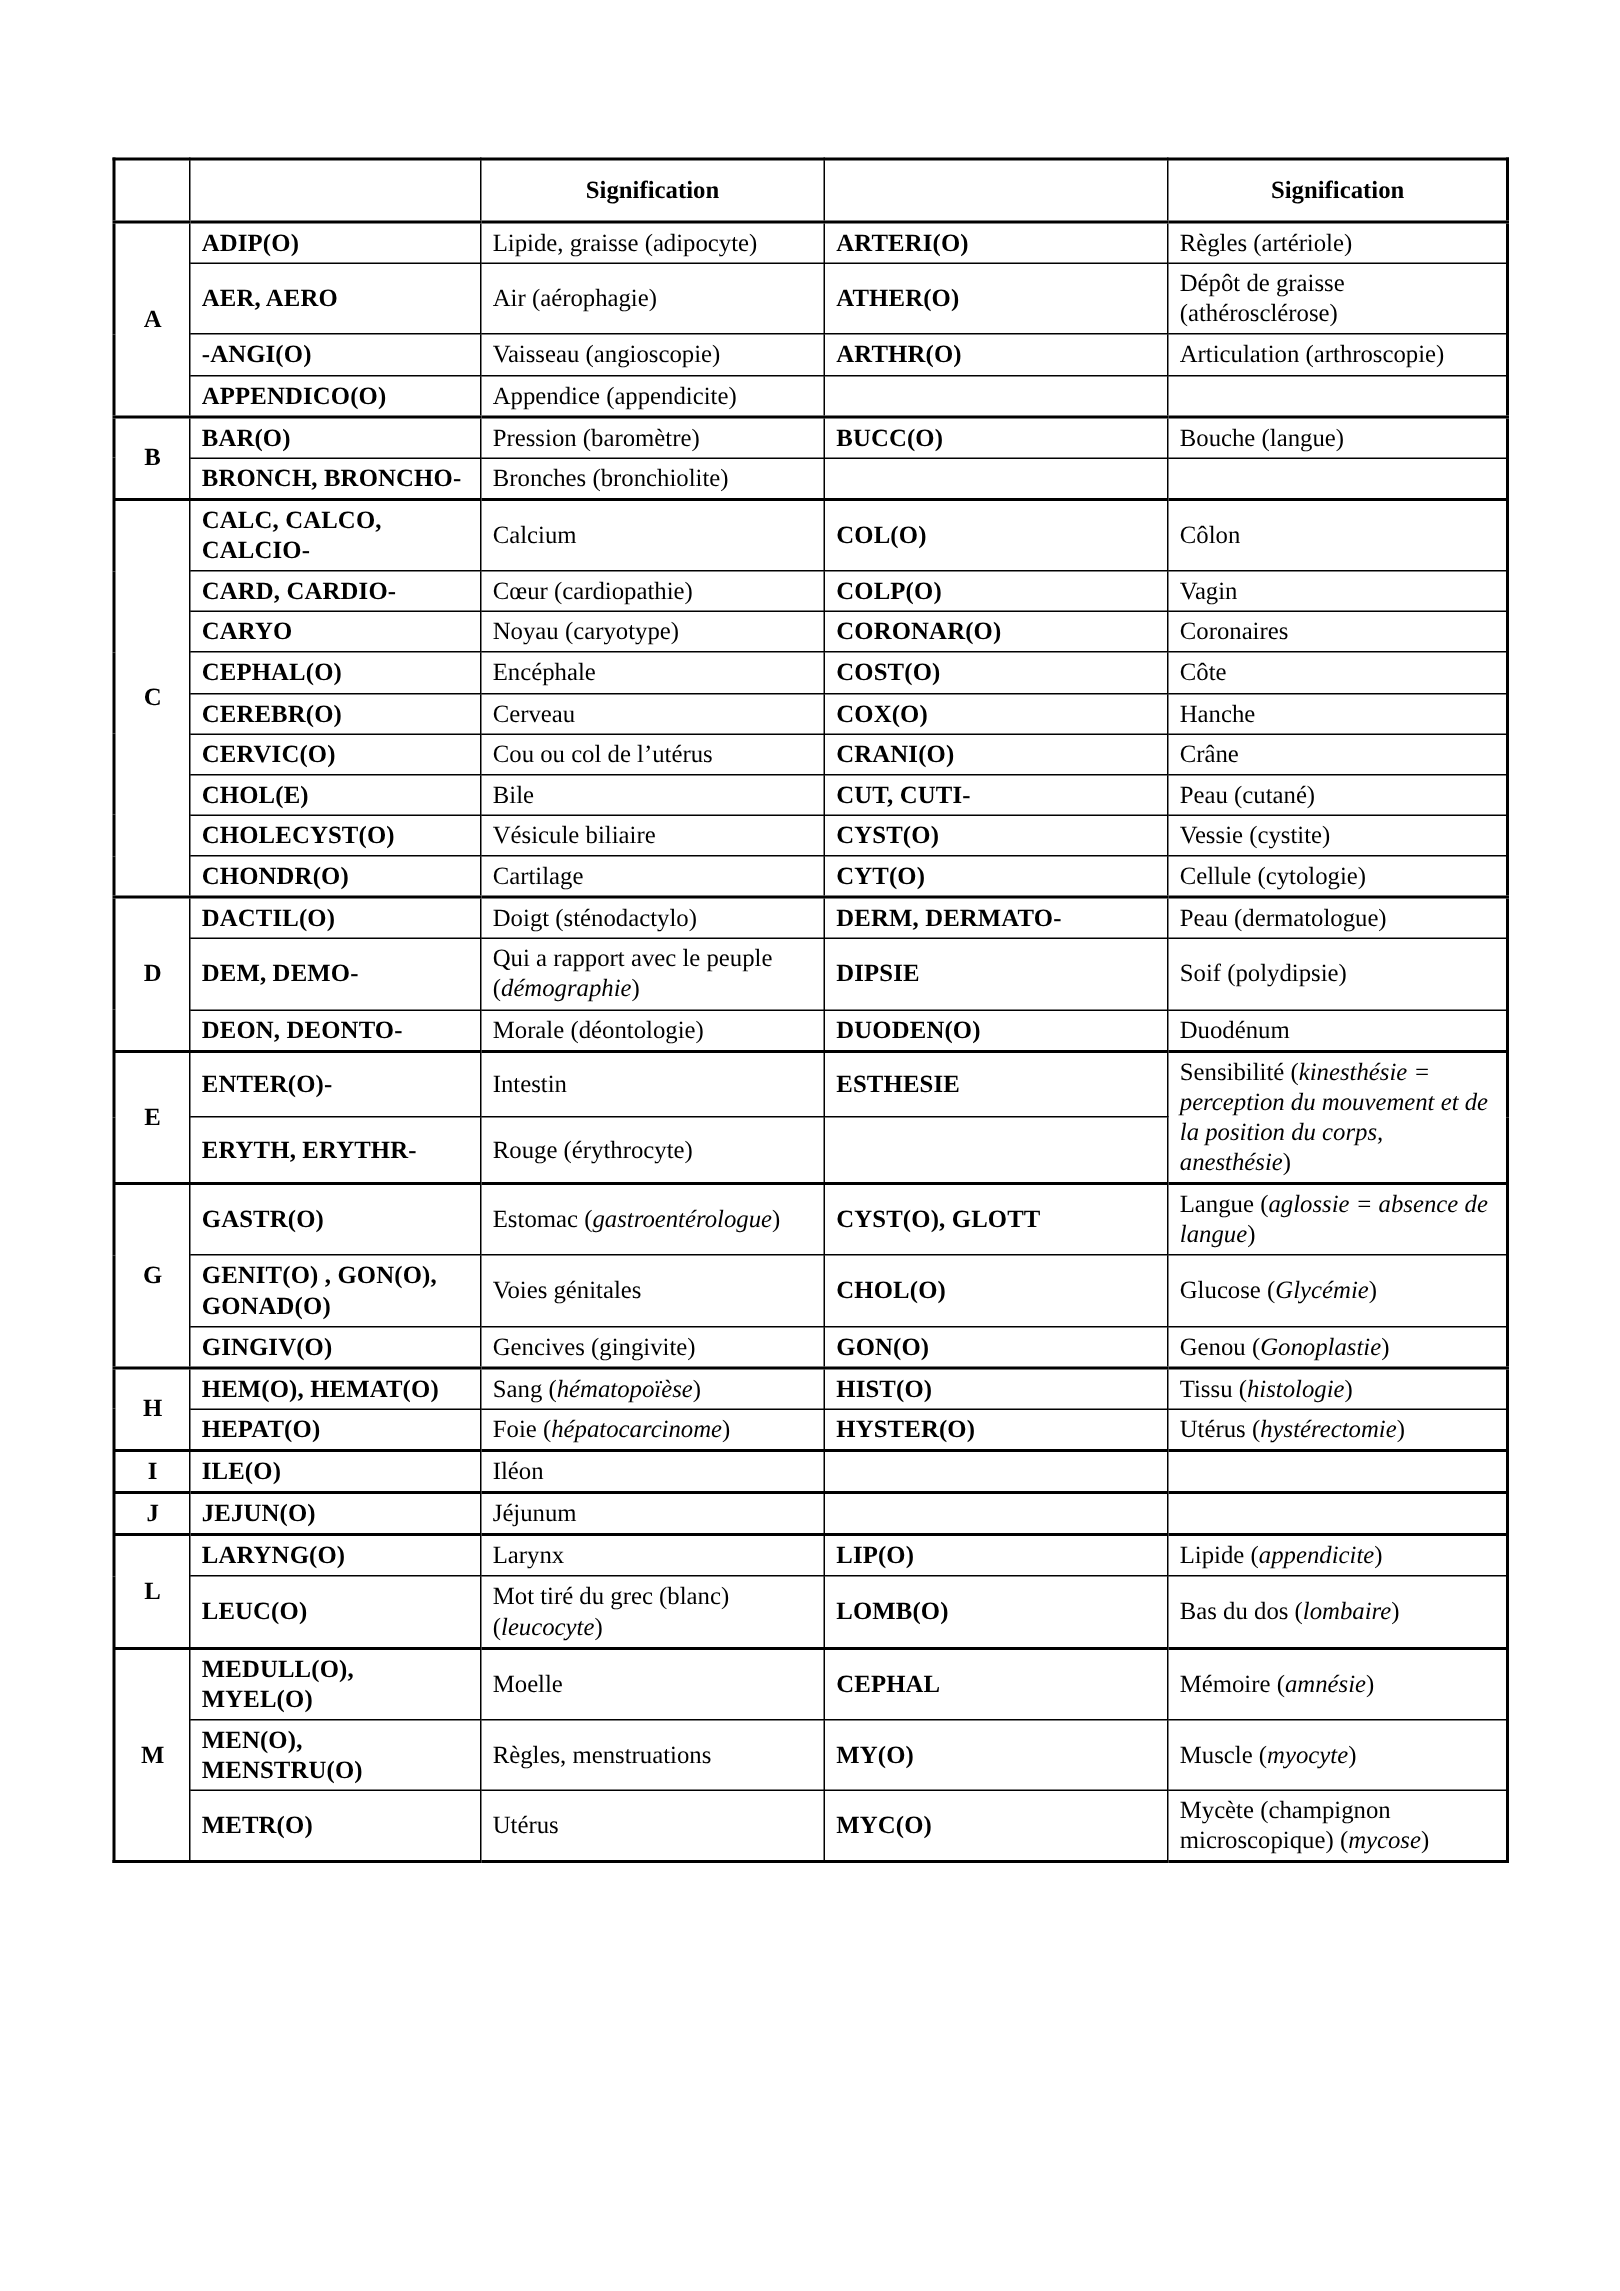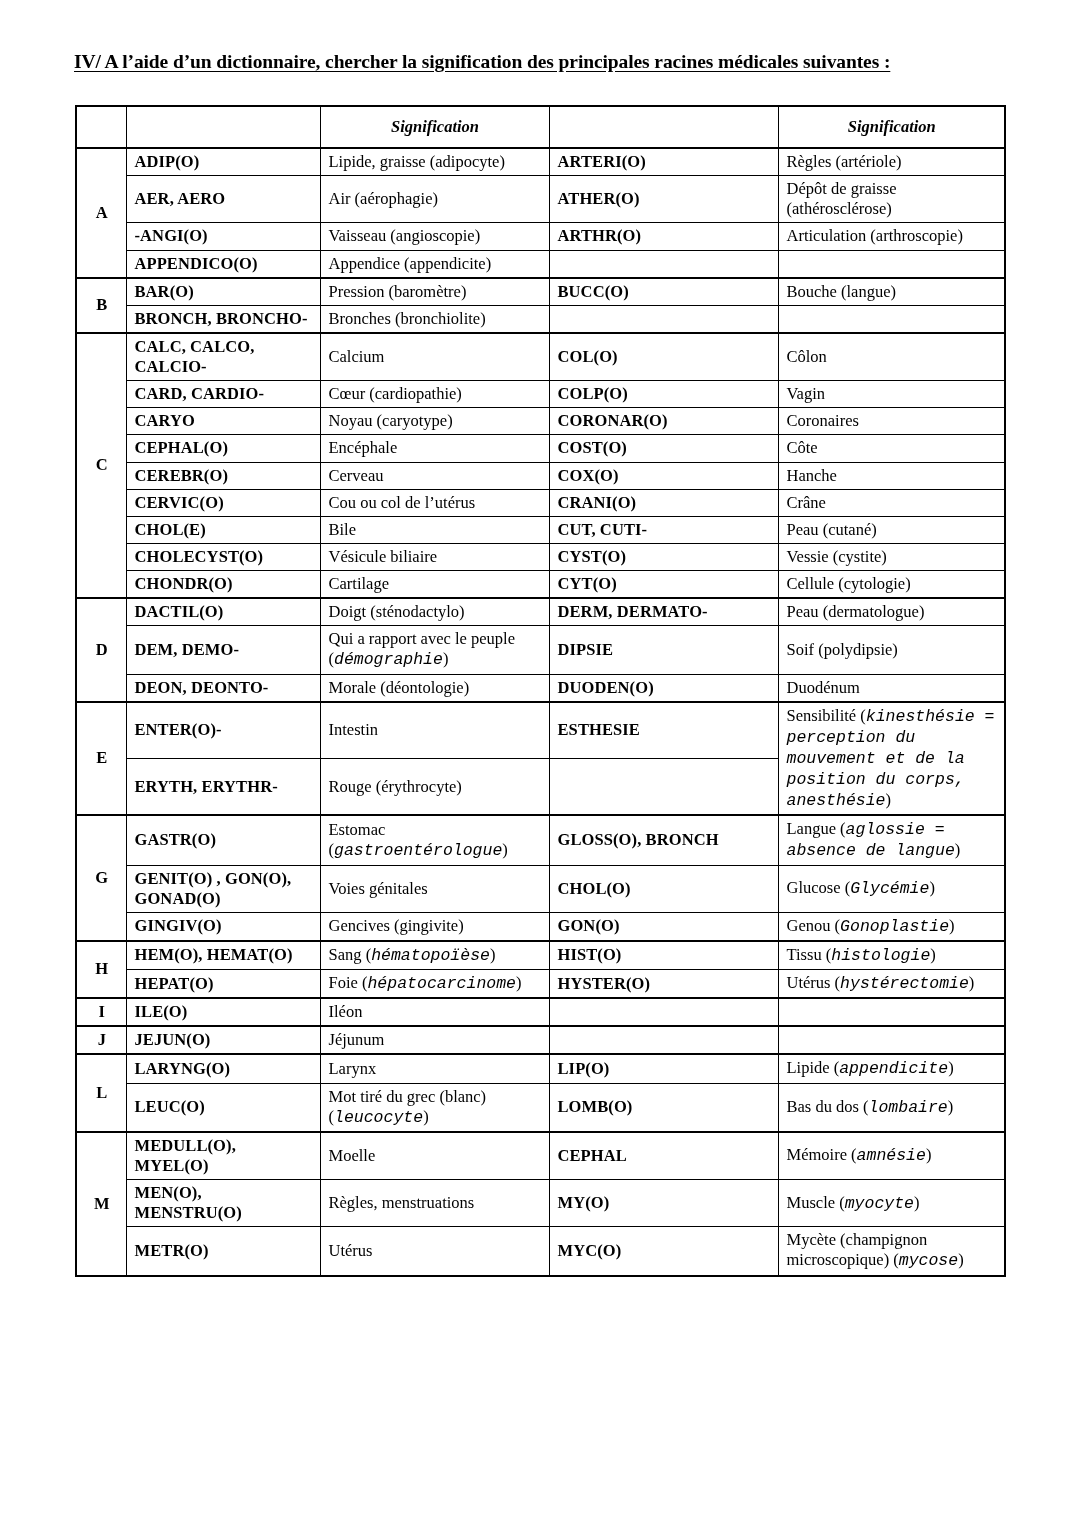--- a/index.html
+++ b/index.html
@@ -75,41 +75,39 @@
     border-right: 1.6px solid #000000;
   }
 
   td.root {
     font-weight: bold;
     letter-spacing: 0.1px;
   }
   td.def {
     font-weight: normal;
   }
-  td.def em, td.root em { font-style: italic; font-family: Liberation Mono, monospace; }
+  td.def em, td.root em { font-style: italic; }
   td.empty { }
 
   .hdr td {
     text-align: center;
     font-weight: bold;
     font-size: 19px;
     height: 42px;
     padding: 4px 8px;
-    font-style: italic;
   }
   .hdr td.blankhdr { }
 
   
 </style>
 </head>
 <body>
 
 <div class="page">
 
-  <div class="title">IV/ A l’aide d’un dictionnaire, chercher la signification des principales racines médicales suivantes :</div>
 
   <div class="table-wrap">
     <table class="roots">
       <colgroup>
         <col class="c-letter">
         <col class="c-root1">
         <col class="c-def1">
         <col class="c-root2">
         <col class="c-def2">
       </colgroup>
@@ -242,21 +240,21 @@
           </tr>
           <tr class="sec-last">
             <td class="root">ERYTH, ERYTHR-</td>
             <td class="def">Rouge (érythrocyte)</td>
             <td class="root empty"></td>
           </tr>
           <tr class="sec-start">
             <td class="letter" rowspan="3">G</td>
             <td class="root">GASTR(O)</td>
             <td class="def">Estomac (<em>gastroentérologue</em>)</td>
-            <td class="root">GLOSS(O), BRONCH</td>
+            <td class="root">CYST(O), GLOTT</td>
             <td class="def">Langue (<em>aglossie = absence de langue</em>)</td>
           </tr>
           <tr>
             <td class="root">GENIT(O) , GON(O), GONAD(O)</td>
             <td class="def">Voies génitales</td>
             <td class="root">CHOL(O)</td>
             <td class="def">Glucose (<em>Glycémie</em>)</td>
           </tr>
           <tr class="sec-last">
             <td class="root">GINGIV(O)</td>

